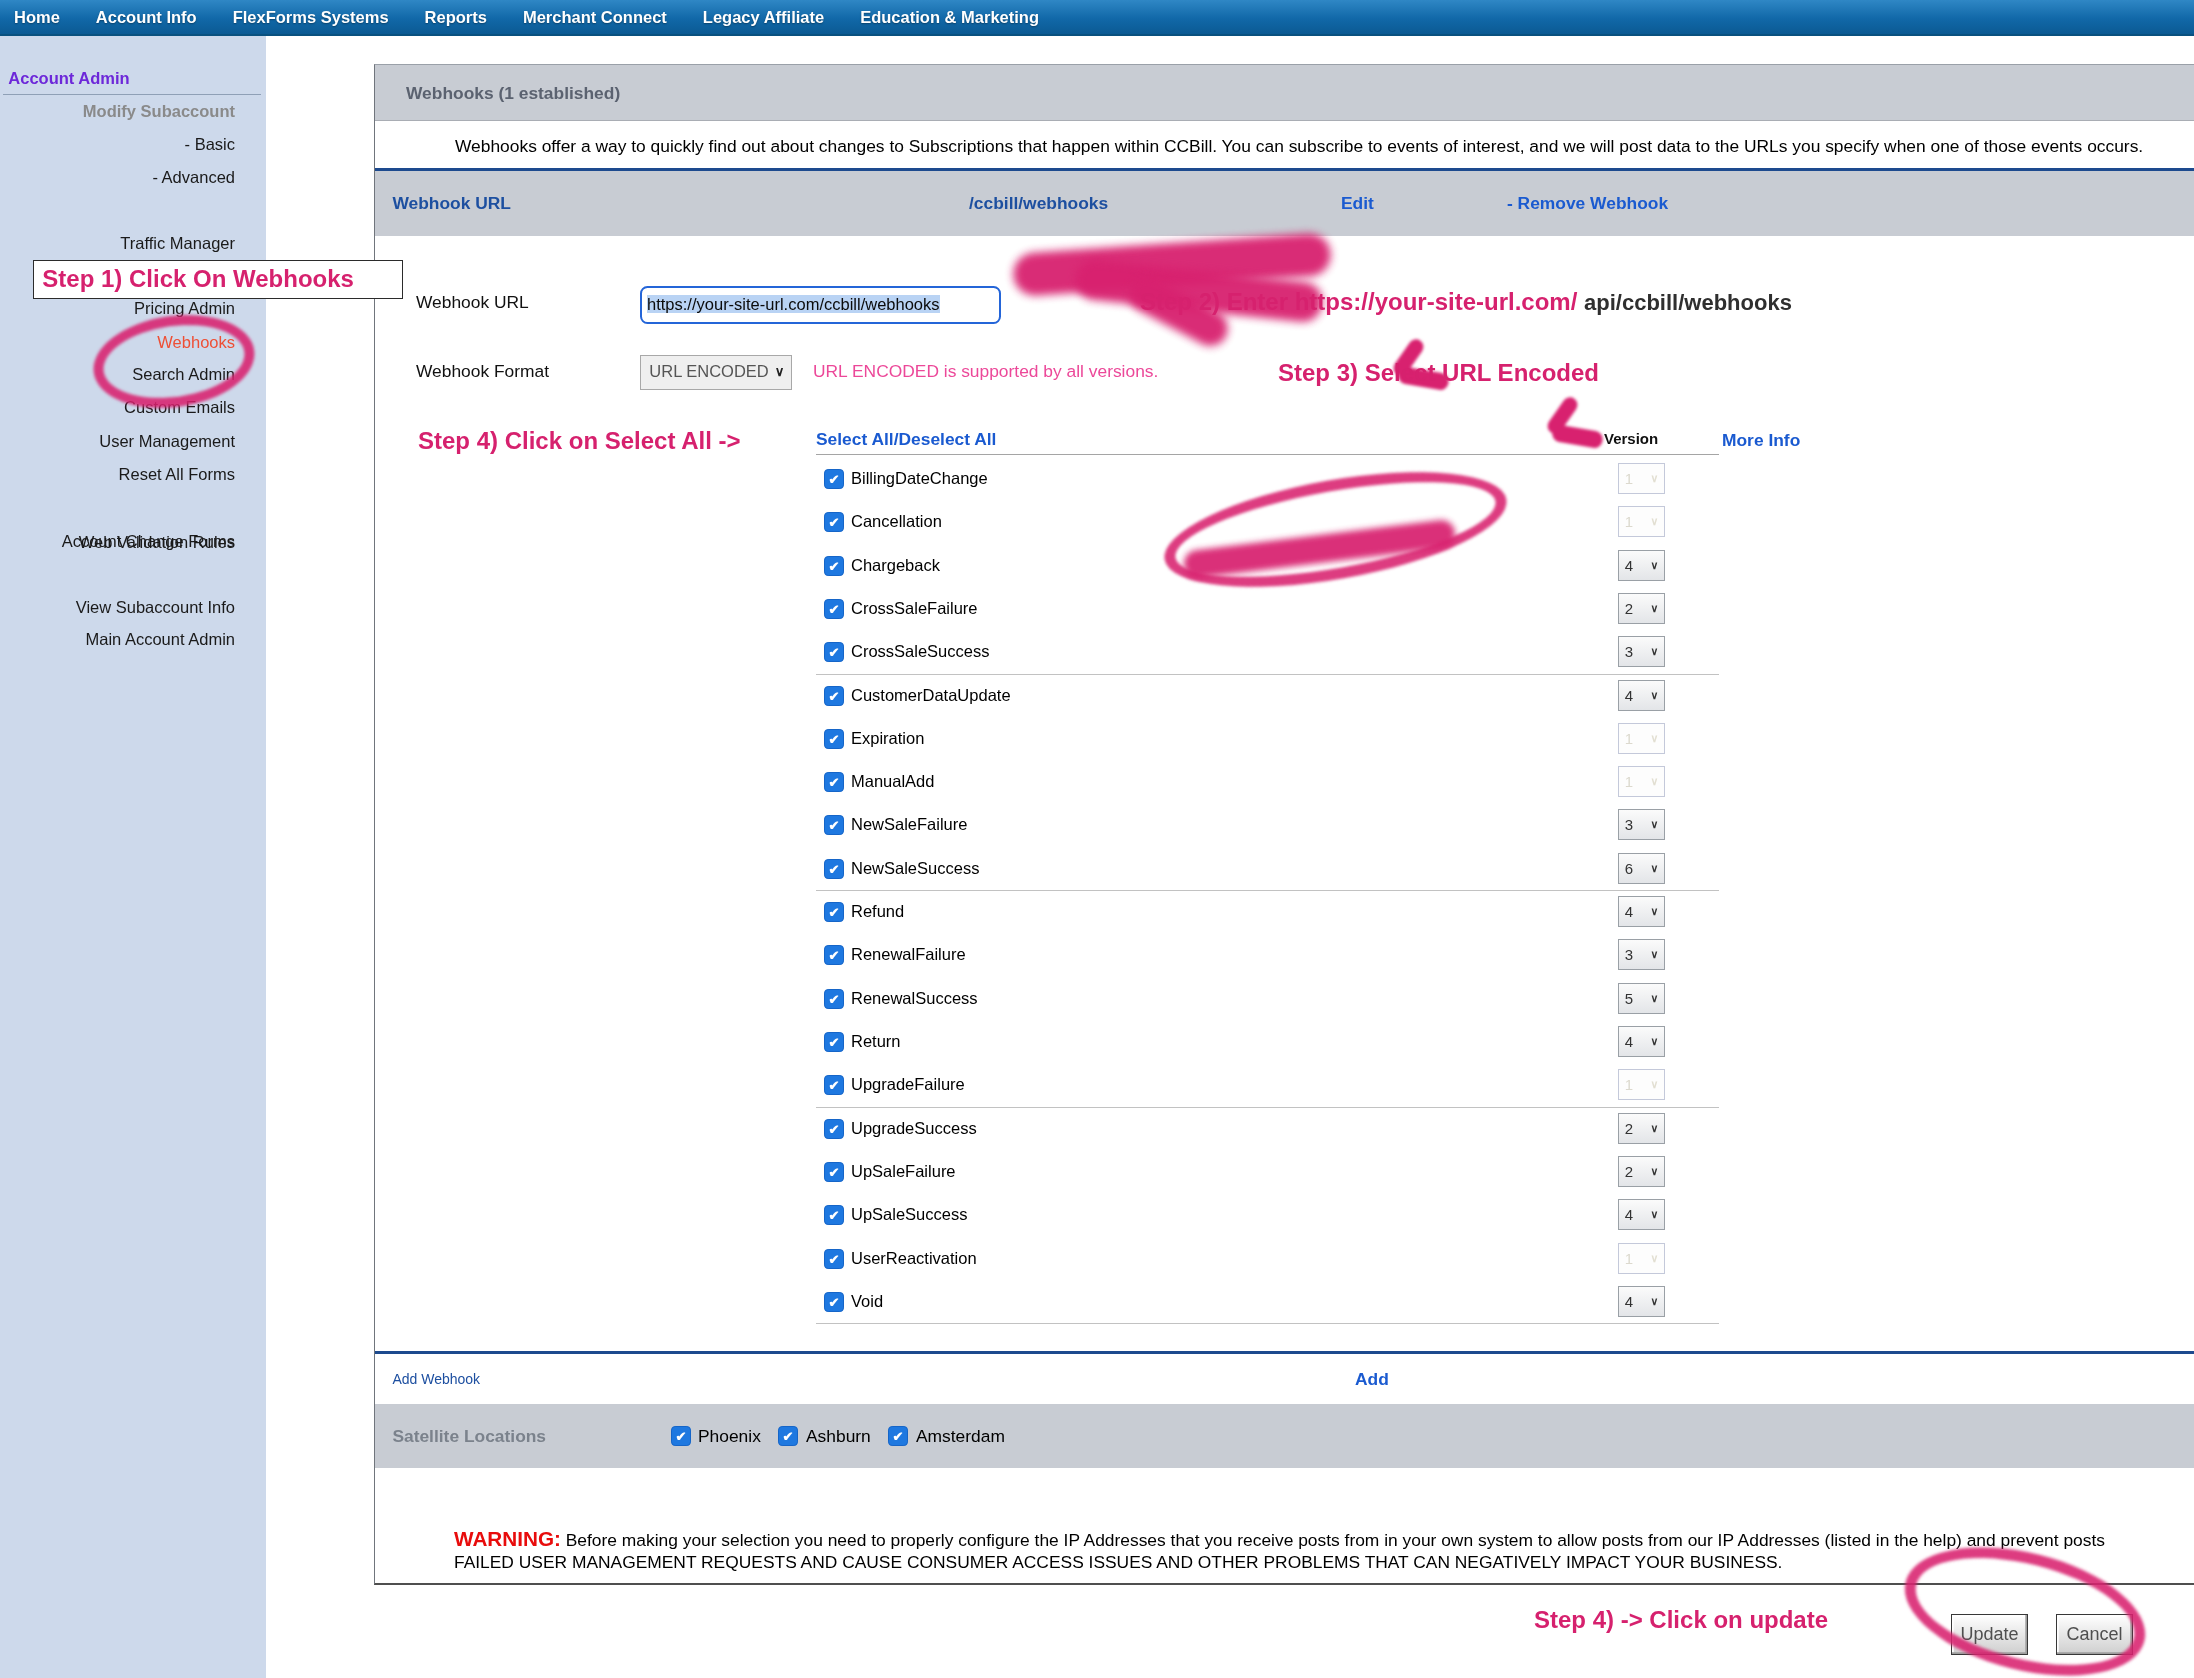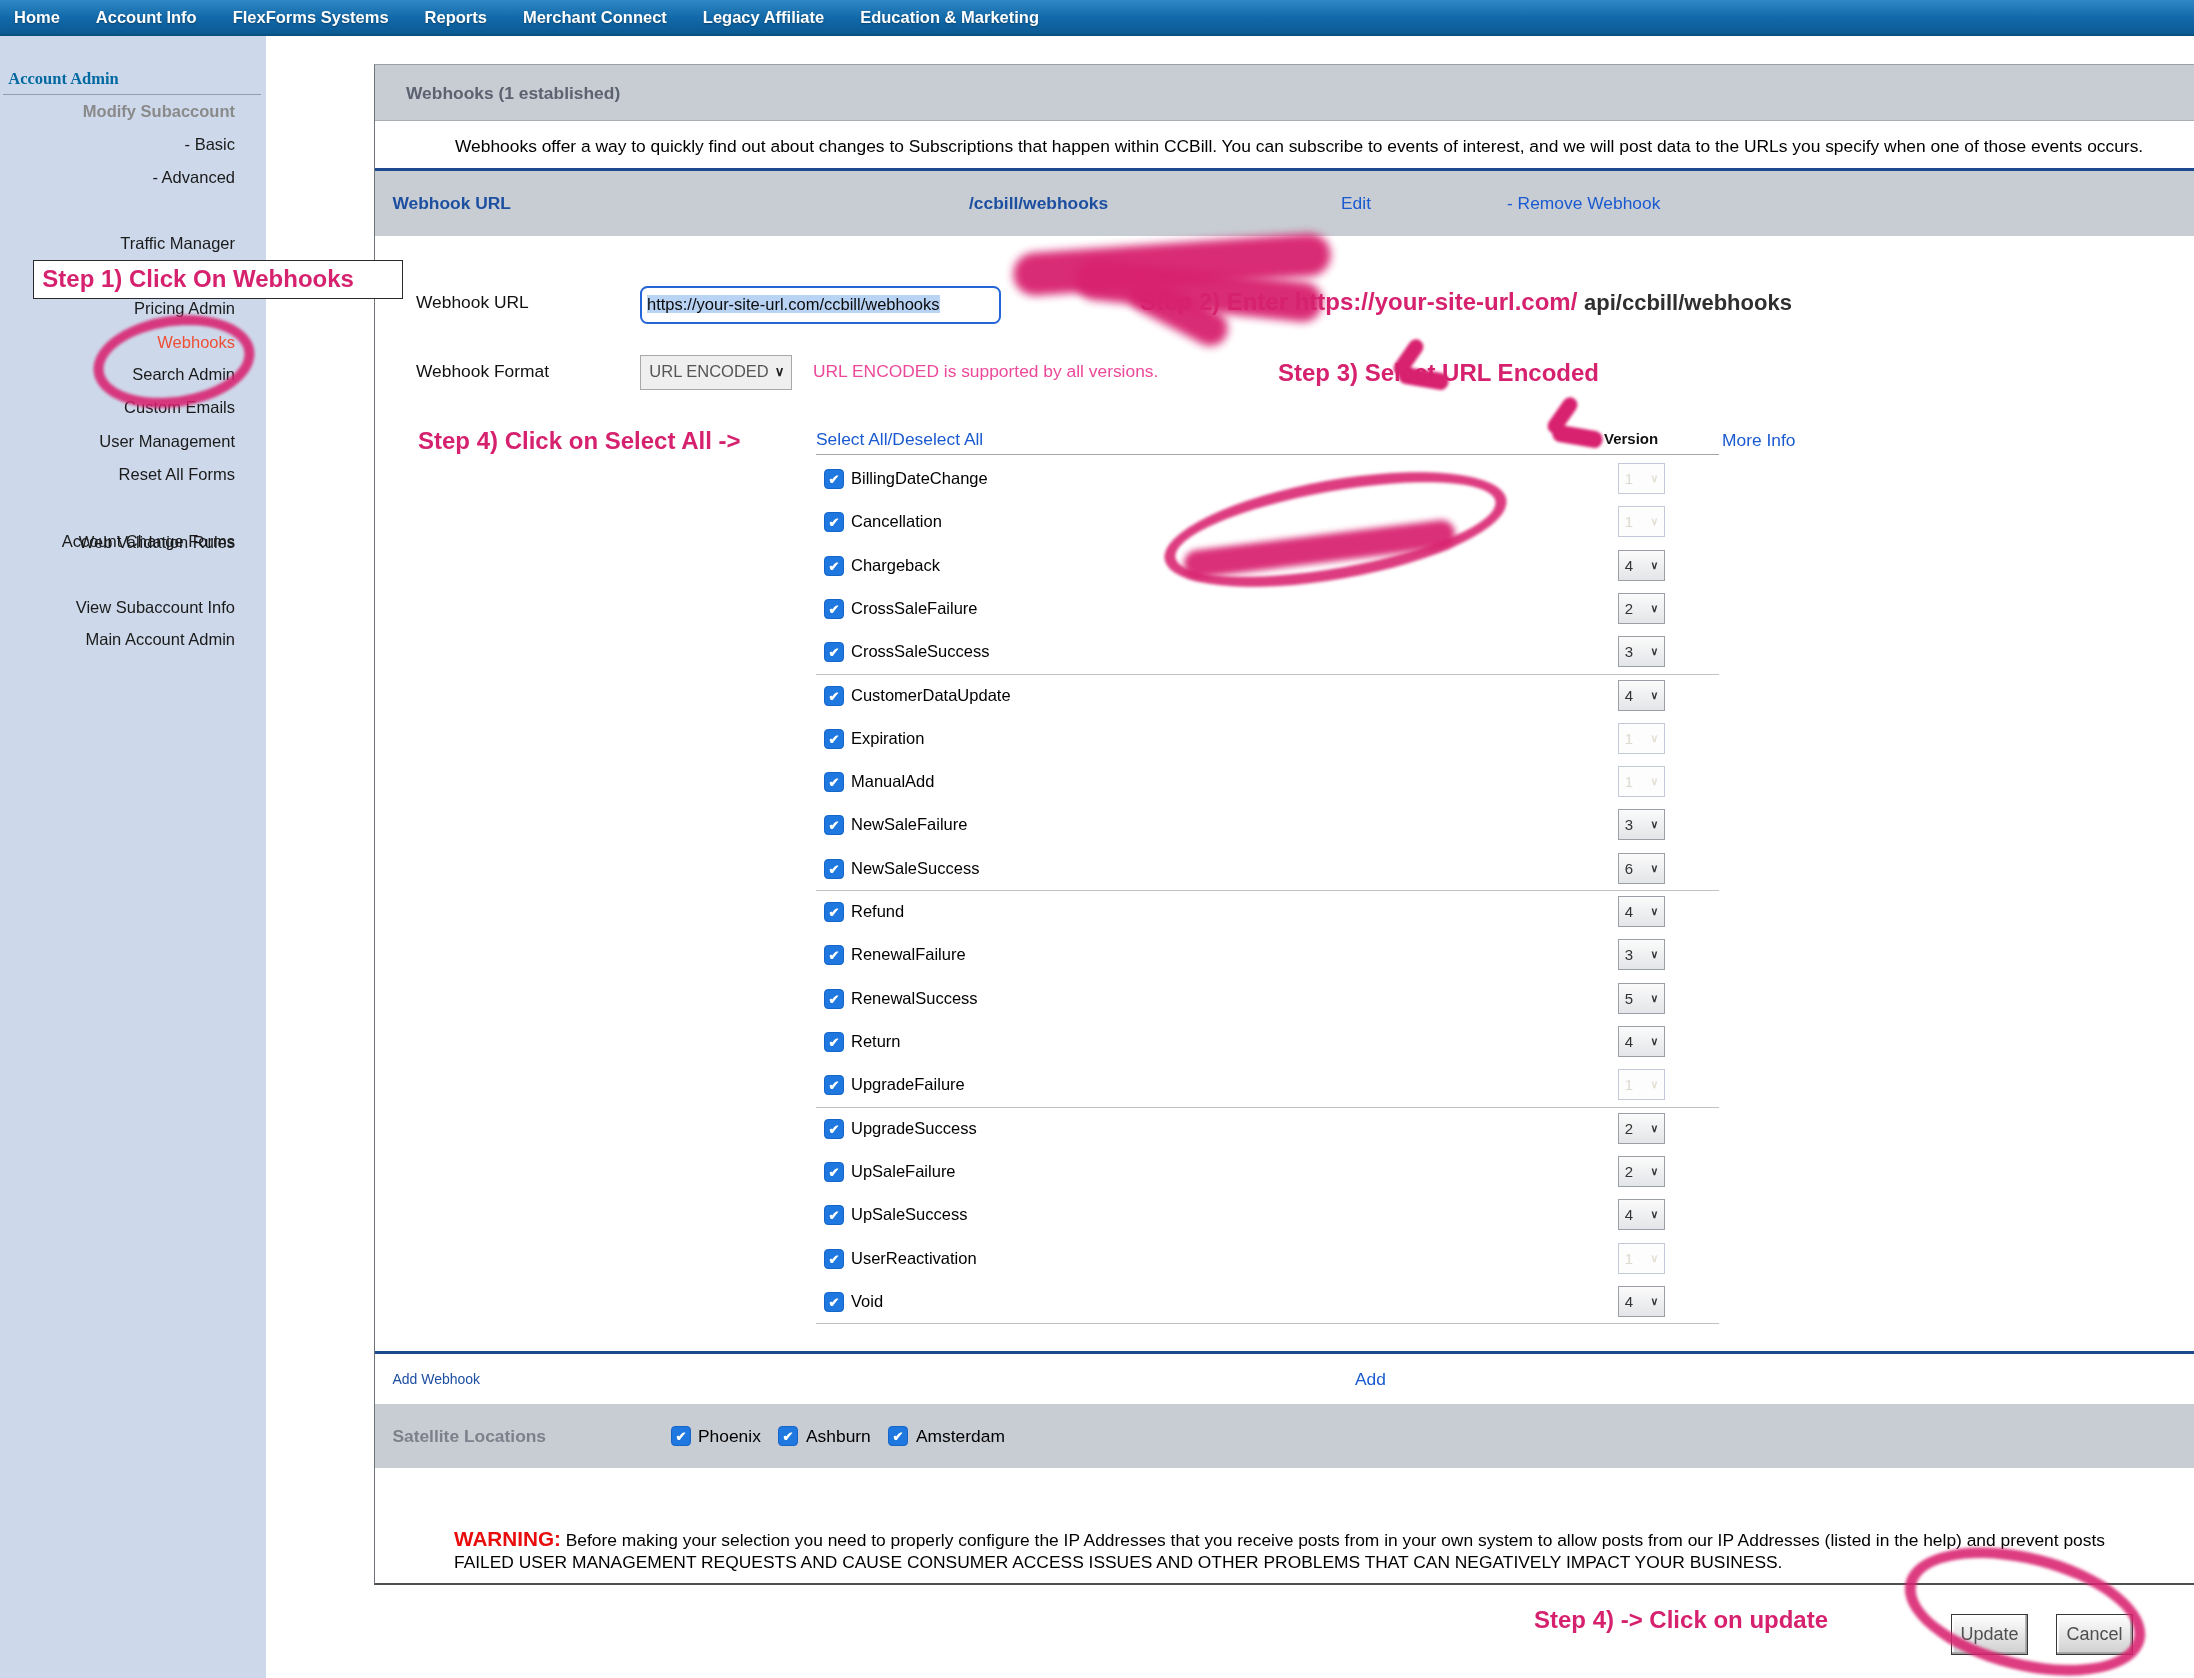--- a/index.html
+++ b/index.html
@@ -8,39 +8,39 @@
   .screen { position:absolute; inset:0; }
 
   
   .topnav { position:absolute; left:0; top:0; width:100%; height:36px;
     background:linear-gradient(#2f87c5, #1168a8 55%, #0b5a93);
     border-bottom:2.5px solid #09517f; display:flex; align-items:center; gap:36px; padding-left:14px; }
   .nav-item { color:#fff; font-weight:bold; font-size:16.5px; white-space:nowrap; text-shadow:0 0.8px 1.7px rgba(0,0,0,.35); cursor:pointer; }
 
   
   .sidebar { position:absolute; left:0; top:36px; width:266px; height:1642px; background:#cdd9eb; }
-  .side-heading { position:absolute; left:8.3px; top:33px; font-size:16.5px; font-weight:bold; color:#0369a1;font-family:Liberation Serif, serif; }
+  .side-heading { position:absolute; left:8.3px; top:33px; font-size:16.5px; font-weight:bold; color:#6d28d9; }
   .side-rule { position:absolute; left:3.3px; top:58px; width:258px; height:0; border-bottom:0.8px solid #8fa0b6; }
   .side-item { position:absolute; left:0; right:31px; height:23px; line-height:23px; text-align:right;
     font-size:16.5px; color:#1a1a1a; white-space:nowrap; cursor:pointer; }
   .side-item.gray-bold { color:#8a8a8a; font-weight:bold; }
   .side-item.active { color:#ee4f35; }
 
   
   .panel { position:absolute; left:374px; top:64px; width:1827px; height:1521px; background:#fff;
     border-left:1.7px solid #70757c; border-top:0.8px solid #9aa0a8; border-bottom:2.5px solid #4f4f4f; }
   .p-header { position:absolute; left:0; top:0; right:0; height:56px; background:#c8ccd3; border-bottom:0.8px solid #a9adb4; }
   .p-title { position:absolute; left:31px; top:0; line-height:56px; font-size:17.4px; font-weight:bold; color:#5b6270; }
   .p-intro { position:absolute; left:80px; top:71px; font-size:17.4px; color:#000; white-space:nowrap; }
   .navy-line { position:absolute; left:0; right:0; height:2.5px; background:#1d4a8e; }
   .p-line1 { top:103px; } .p-line2 { top:1286px; }
   .p-urlrow { position:absolute; left:0; right:0; top:106px; height:65px; background:#c8ccd3; }
   .p-urlrow .rowlabel { position:absolute; left:17.4px; line-height:65px; font-size:17.4px; font-weight:bold; color:#1d4fa0; }
   .url-suffix { position:absolute; left:594px; line-height:65px; font-size:17.4px; font-weight:bold; color:#1d4fa0; }
-  .link { font-size:17.4px; font-weight:normal; color:#1a5ad0; cursor:pointer; white-space:nowrap; }
+  .link { font-size:17.4px; font-weight:bold; color:#1a5ad0; cursor:pointer; white-space:nowrap; }
   .edit-link { position:absolute; left:966px; line-height:65px; }
   .remove-link { position:absolute; left:1132px; line-height:65px; }
 
   
   .form-label { position:absolute; left:41px; font-size:17.4px; color:#111; white-space:nowrap; }
   .url-input { position:absolute; left:265px; top:221px; width:361px; height:38px; background:#fff;
     border:2.5px solid #2465d8; border-radius:7.4px; padding-left:5px; line-height:33px; font-size:16.5px; white-space:nowrap; overflow:hidden; }
   .url-input .sel { background:#b9d3f4; color:#0b0b0b; }
   .format-dd { position:absolute; left:265px; top:290px; width:152px; height:35px; background:#efefef;
     border:1.7px solid #a8a8a8; padding-left:8.3px; line-height:31px; font-size:16.5px; color:#555; cursor:pointer; }

